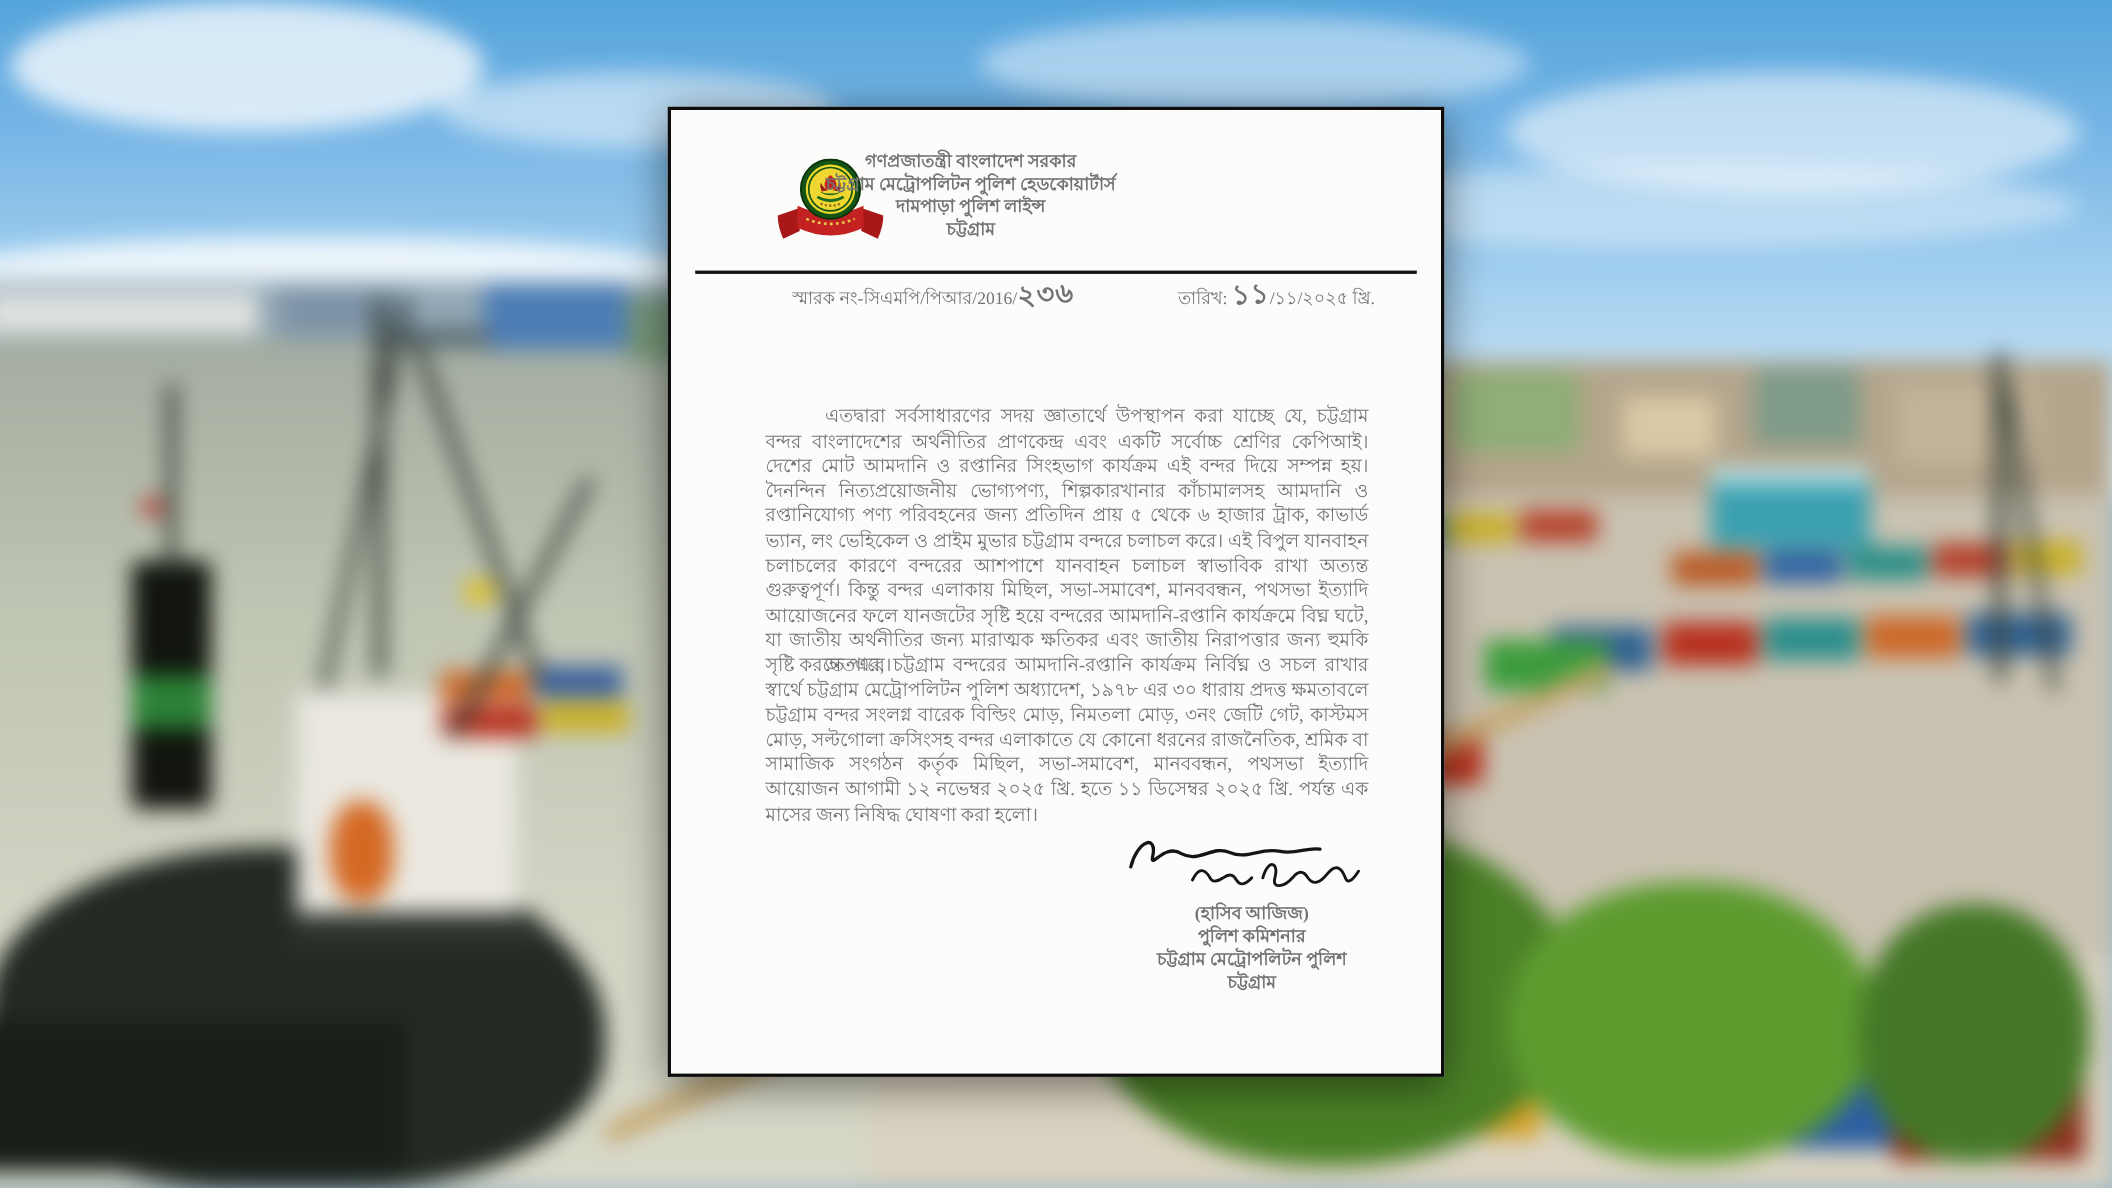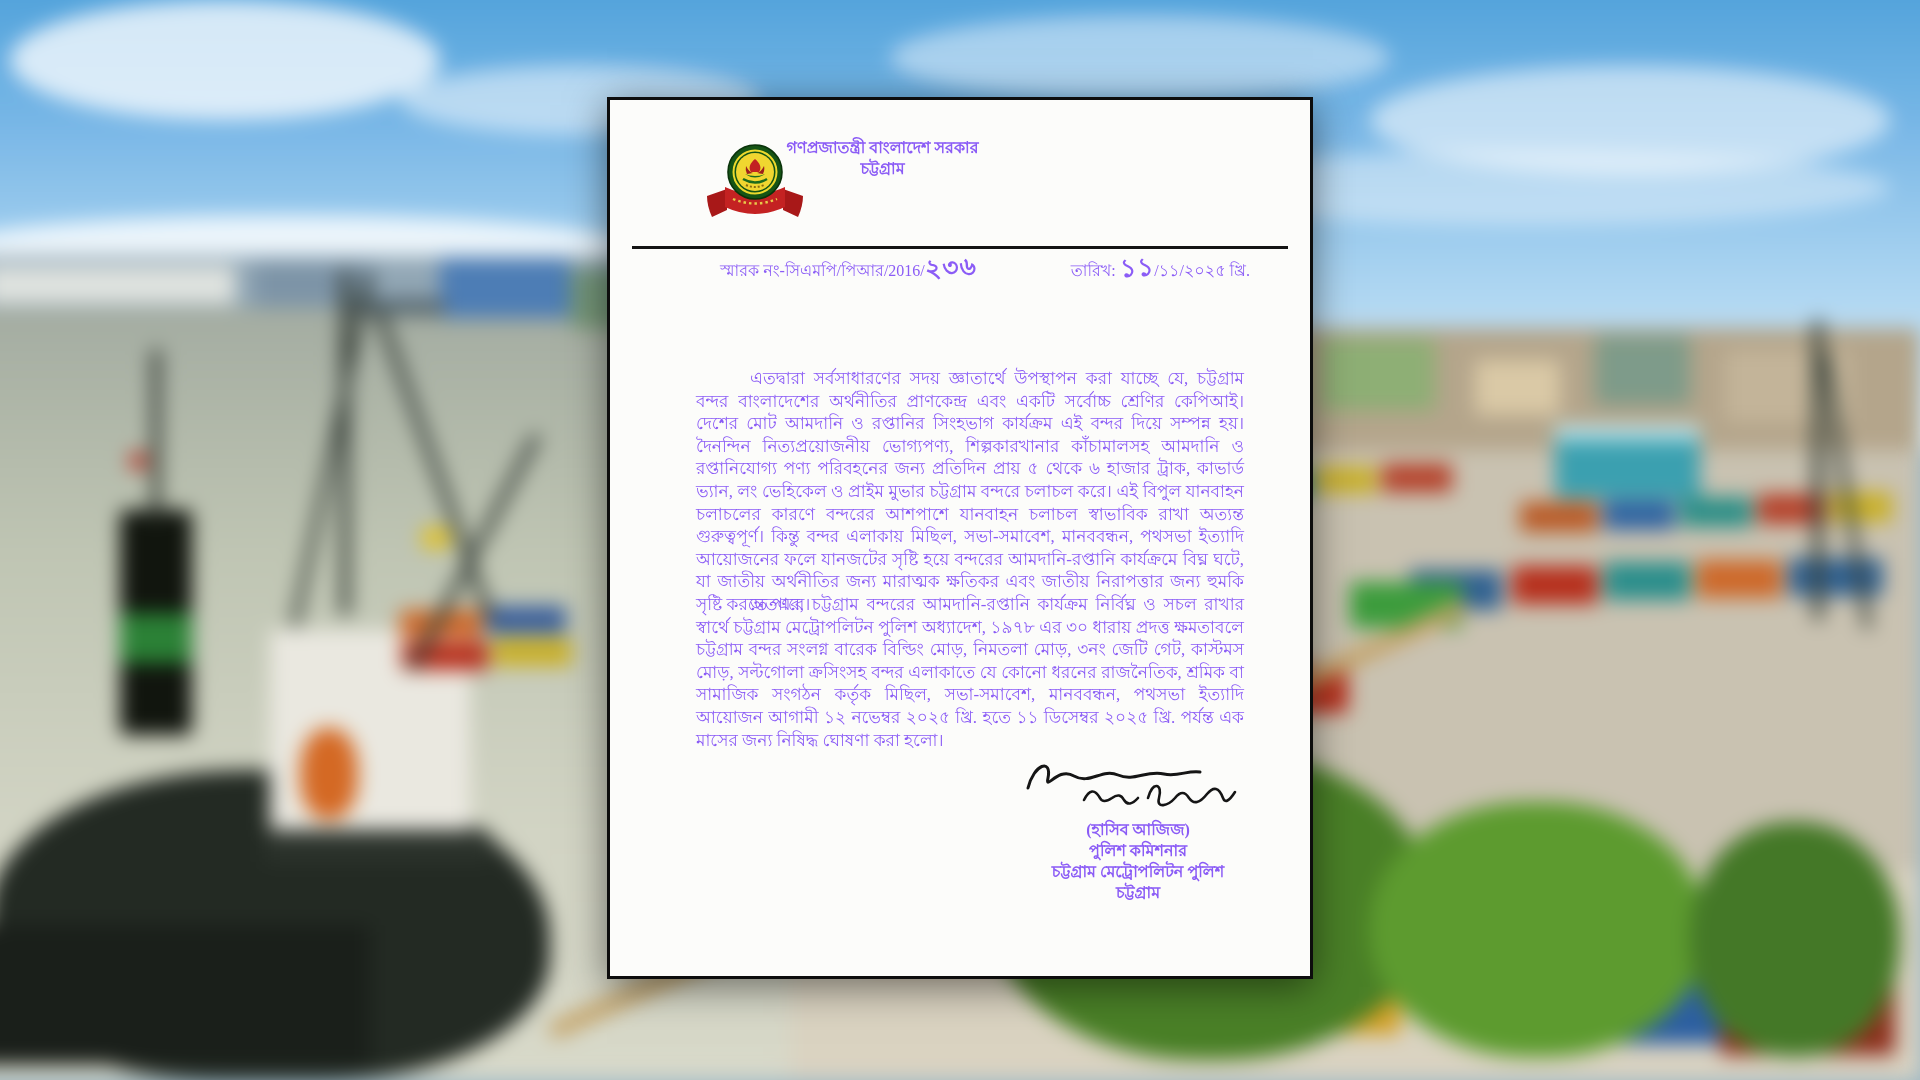--- a/index.html
+++ b/index.html
@@ -12,21 +12,21 @@
     background:linear-gradient(180deg,#4f9ed6 0%,#7db8e4 34%,#a9d2ee 62%,#ddeef9 100%);}
   .cloud{background:#ffffff;border-radius:50%;}
   .water{left:0;top:300px;width:1180px;height:810px;
     background:linear-gradient(180deg,#9fa89e 0%,#bfc5b4 35%,#d2d4c5 70%,#d8d9ca 100%);}
   .blk{border-radius:3px;}
   .crane{background:#39413a;border-radius:2px;}
   .tree{border-radius:48%;}
   
   #doc{position:absolute;left:607px;top:97px;width:706px;height:882px;background:#fcfcfa;
     border:3px solid #0d0d0d;box-sizing:border-box;box-shadow:0 8px 38px rgba(0,0,0,.5);
-    color:#8b5cf6;}
+    color:#737373;}
   .letterhead{position:absolute;left:0;top:38px;width:545px;text-align:center;
     font-size:16px;line-height:20.5px;font-weight:bold;}
   .emblem{position:absolute;left:95px;top:44px;}
   .rule{position:absolute;left:22px;right:22px;top:146px;height:3px;background:#141414;}
   .memo-row{position:absolute;left:110px;right:60px;top:158px;display:flex;
     justify-content:space-between;align-items:flex-start;font-size:16px;}
   .hand{font-size:25px;line-height:18px;display:inline-block;transform:rotate(-3deg);
     font-weight:bold;letter-spacing:1px;}
   .title{position:absolute;left:0;width:700px;top:196px;margin:0;text-align:center;
     font-size:33px;font-weight:bold;}
@@ -144,20 +144,22 @@
       <path d="M50 15 C45 19 43 24 46 28 L54 28 C57 24 55 19 50 15 Z" fill="#c22222"></path>
       <path d="M41 22 Q44 28 48 29 L42 30 Q40 26 41 22 Z" fill="#9c1d1d"></path>
       <path d="M59 22 Q56 28 52 29 L58 30 Q60 26 59 22 Z" fill="#9c1d1d"></path>
       <path d="M40 30 Q50 37 60 30 Q50 34 40 30 Z" fill="#1d6b1d"></path>
       <path d="M38 35 q12 7 24 0" stroke="#1d6b1d" stroke-width="2.5" fill="none"></path>
       <path d="M41 41 q9 4 18 0" stroke="#8a6b10" stroke-width="2" fill="none" stroke-dasharray="2 2"></path>
     </svg>
 
     <div class="letterhead">
       <div>গণপ্রজাতন্ত্রী বাংলাদেশ সরকার</div>
+      <div>চট্টগ্রাম মেট্রোপলিটন পুলিশ হেডকোয়ার্টার্স</div>
+      <div>দামপাড়া পুলিশ লাইন্স</div>
       <div>চট্টগ্রাম</div>
     </div>
 
     <div class="rule"></div>
 
     <div class="memo-row">
       <div>
         <span>স্মারক নং-সিএমপি/পিআর/2016/</span><span class="hand">২৩৬</span>
       </div>
       <div>

